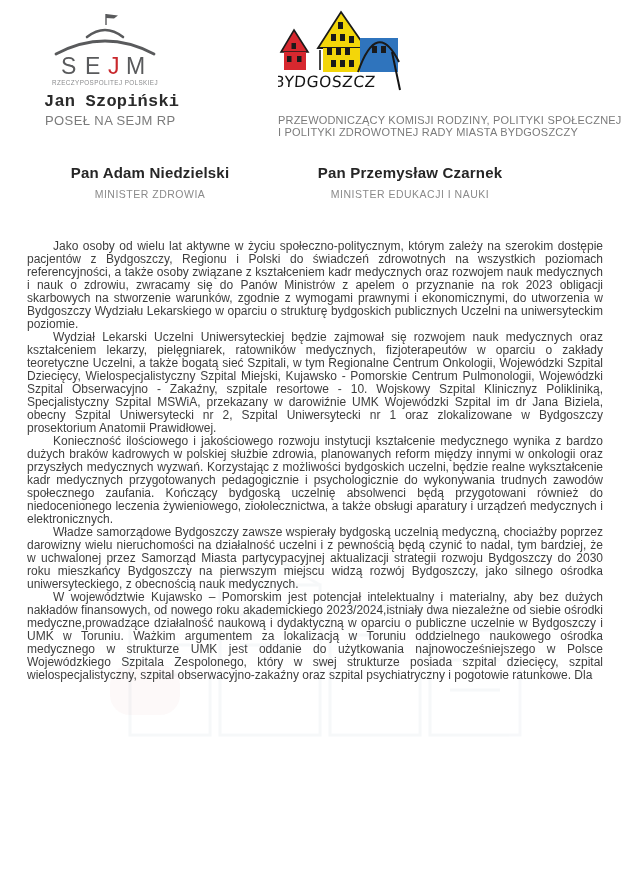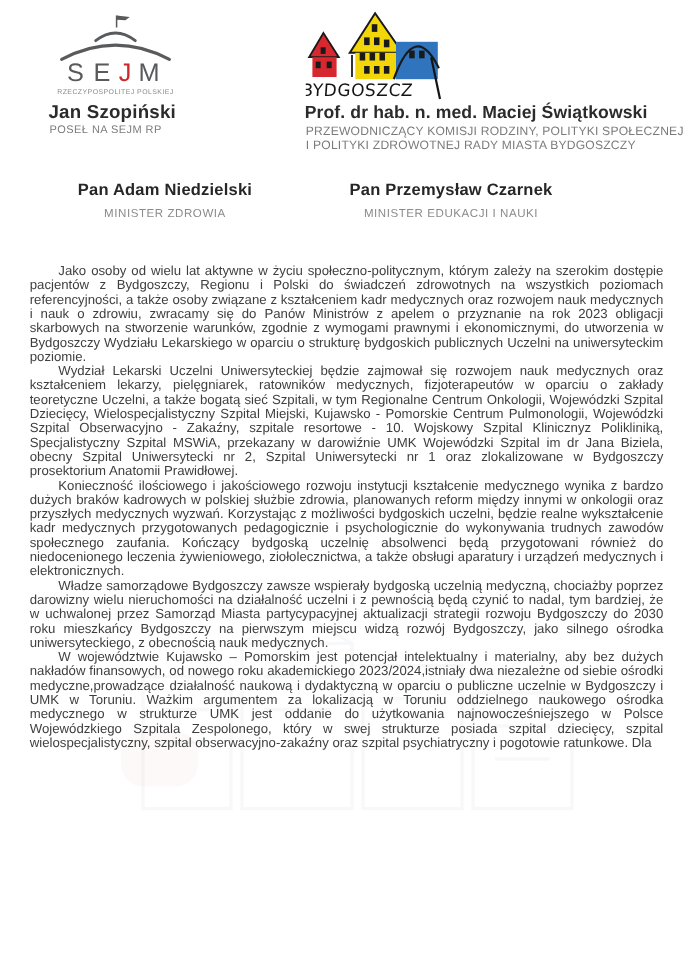--- a/index.html
+++ b/index.html
@@ -7,25 +7,25 @@
     position:relative;
     width:629px;height:872px;
     background:#ffffff;
     overflow:hidden;
     font-family:"Liberation Sans","DejaVu Sans",sans-serif;
   }
   
   .sejm-logo{position:absolute;left:50px;top:12px;width:110px;height:78px;}
   .sender-left-name{
     position:absolute;left:44px;top:92px;
-    font-size:17px;font-weight:bold;color:#2b2b2b;letter-spacing:.2px;
+    font-size:17px;font-weight:bold;color:#2b2b2b;letter-spacing:.2px;font-family:Liberation Mono, monospace;
   }
   .sender-left-title{
     position:absolute;left:45px;top:113px;
-    font-size:10px;color:#7b7b7b;letter-spacing:.4px;
+    font-size:13px;color:#7b7b7b;letter-spacing:.4px;
   }
   .bydgoszcz-logo{position:absolute;left:278px;top:10px;width:124px;height:82px;}
   .sender-right-name{
     position:absolute;left:277px;top:94px;
     font-size:16px;font-weight:bold;color:#2b2b2b;letter-spacing:.1px;
   }
   .sender-right-title1{
     position:absolute;left:278px;top:114px;
     font-size:11px;color:#7b7b7b;letter-spacing:.2px;
   }
@@ -103,21 +103,20 @@
       <rect x="82" y="28" width="38" height="34" fill="#2f74bd"></rect>
       <path d="M 80,62 Q 99,8 121,52" fill="none" stroke="#1a1a1a" stroke-width="2"></path>
       <rect x="94" y="36" width="5" height="7" fill="#1a1a1a"></rect>
       <rect x="103" y="36" width="5" height="7" fill="#1a1a1a"></rect>
     </g>
 
     <text x="1" y="77" font-family="DejaVu Sans, Liberation Sans, sans-serif" font-size="15.5" letter-spacing="0.5" fill="#141414" transform="skewX(-4)">BYDGOSZCZ</text>
     <line x1="114" y1="42" x2="122" y2="80" stroke="#141414" stroke-width="2"></line>
   </svg>
 
-  <div class="sender-right-name">Prof. dr hab. n. med. Maciej Świątkowski</div>
   <div class="sender-right-title1">PRZEWODNICZĄCY KOMISJI RODZINY, POLITYKI SPOŁECZNEJ</div>
   <div class="sender-right-title2">I POLITYKI ZDROWOTNEJ RADY MIASTA BYDGOSZCZY</div>
 
   <div class="recipient left">
     <div class="recipient-name">Pan Adam Niedzielski</div>
     <div class="recipient-title">MINISTER ZDROWIA</div>
   </div>
   <div class="recipient right">
     <div class="recipient-name">Pan Przemysław Czarnek</div>
     <div class="recipient-title">MINISTER EDUKACJI I NAUKI</div>

